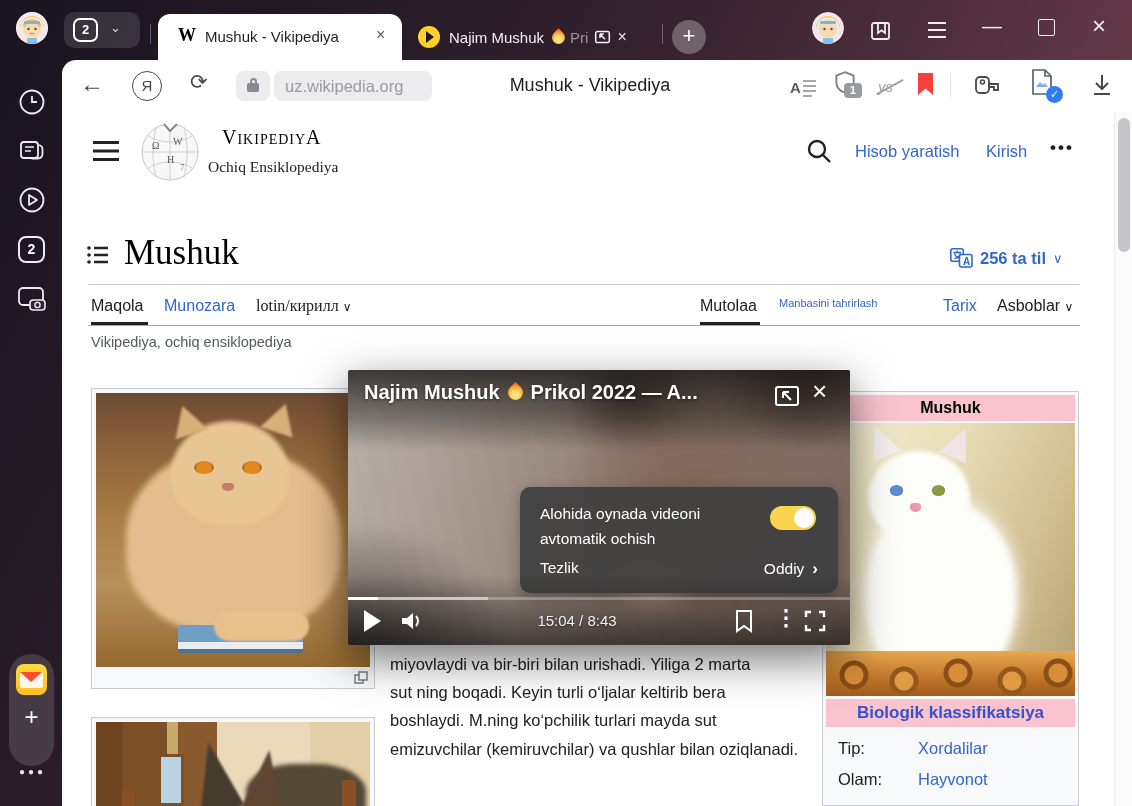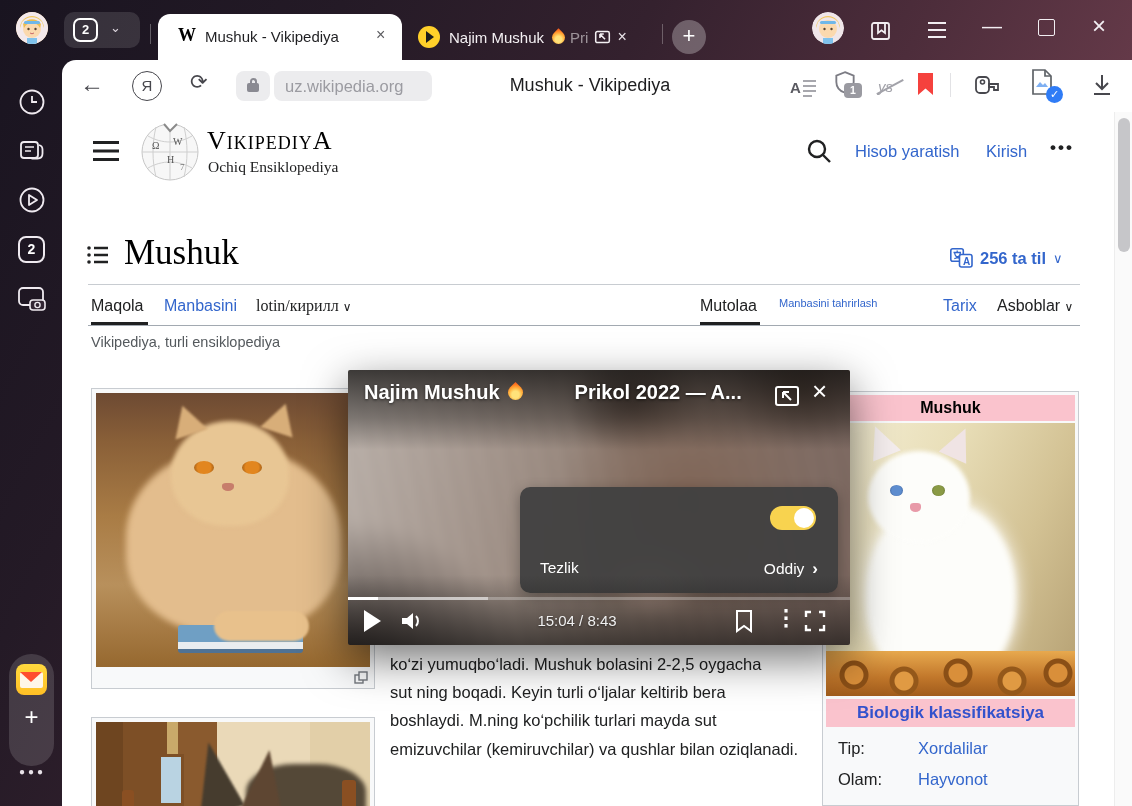--- a/index.html
+++ b/index.html
@@ -165,21 +165,21 @@
       <circle cx="30" cy="34" r="28" fill="#f7f7f7" stroke="#c6c6c6" stroke-width="1"></circle>
       <path d="M2 34h56 M30 6v56 M8 18c14 8 30 8 44 0 M8 50c14-8 30-8 44 0 M16 9c-4 16-4 34 0 50 M44 9c4 16 4 34 0 50" stroke="#cfcfcf" stroke-width="1" fill="none"></path>
       <path d="M22 4l8 10 9-9-4-3z" fill="#fff"></path>
       <path d="M24 6l6 7 7-7" fill="none" stroke="#8a8a8a" stroke-width="2"></path>
       <text x="12" y="31" font-size="10" fill="#555" font-family="Liberation Serif, serif">Ω</text>
       <text x="33" y="27" font-size="10" fill="#555" font-family="Liberation Serif, serif">W</text>
       <text x="27" y="45" font-size="10" fill="#555" font-family="Liberation Serif, serif">H</text>
       <text x="40" y="52" font-size="9" fill="#777" font-family="Liberation Serif, serif">7</text>
     </svg>
   </div>
-  <div class="abs serif" style="left:207px;top:126px;font-size:26px;color:#000;font-variant:small-caps;letter-spacing:1px;">VikipediyA</div>
+  <div class="abs serif" style="left:222px;top:126px;font-size:20px;color:#000;font-variant:small-caps;letter-spacing:1px;">VikipediyA</div>
   <div class="abs serif" style="left:208px;top:158px;font-size:15.5px;color:#202122;">Ochiq Ensiklopediya</div>
 
   <svg class="abs" style="left:806px;top:138px;" width="26" height="26" viewBox="0 0 26 26">
     <circle cx="11" cy="11" r="8" fill="none" stroke="#202122" stroke-width="2.4"></circle>
     <path d="M17 17l7 7" stroke="#202122" stroke-width="2.4"></path>
   </svg>
   <div class="abs wlink" style="left:855px;top:142px;font-size:16.5px;">Hisob yaratish</div>
   <div class="abs wlink" style="left:986px;top:142px;font-size:16.5px;">Kirish</div>
   <div class="abs" style="left:1050px;top:138px;font-size:17px;font-weight:bold;color:#202122;letter-spacing:2px;">•••</div>
 
@@ -199,31 +199,31 @@
       <text x="13" y="16.6" font-size="10" font-weight="bold" fill="#3366cc" font-family="Liberation Sans, sans-serif">A</text>
     </svg>
     <span style="font-size:16.5px;font-weight:bold;color:#3366cc;">256 ta til</span>
     <span style="font-size:13px;color:#3366cc;">∨</span>
   </div>
 
   <div class="abs" style="left:88px;top:284px;width:992px;height:1px;background:#c8ccd1;"></div>
 
   <div class="abs" style="left:91px;top:297px;font-size:16px;color:#202122;">Maqola</div>
   <div class="tabu" style="left:91px;top:322px;width:57px;"></div>
-  <div class="abs wlink" style="left:164px;top:297px;font-size:16px;">Manbasini</div>
+  <div class="abs wlink" style="left:164px;top:297px;font-size:16px;">Munozara</div>
   <div class="abs" style="left:256px;top:297px;font-size:16px;color:#202122;font-family:Liberation Serif, serif;"><span>lotin/кирилл</span> <span style="font-size:12px;">∨</span></div>
 
   <div class="abs" style="left:700px;top:297px;font-size:16px;color:#202122;">Mutolaa</div>
   <div class="tabu" style="left:700px;top:322px;width:60px;"></div>
   <div class="abs wlink" style="left:779px;top:297px;font-size:11px;">Manbasini tahrirlash</div>
   <div class="abs wlink" style="left:943px;top:297px;font-size:16px;">Tarix</div>
   <div class="abs" style="left:997px;top:297px;font-size:16px;color:#202122;"><span>Asboblar</span> <span style="font-size:12px;">∨</span></div>
   <div class="abs" style="left:88px;top:325px;width:992px;height:1px;background:#a2a9b1;"></div>
 
-  <div class="abs" style="left:91px;top:334px;font-size:14.5px;color:#54595d;">Vikipediya, turli ensiklopediya</div>
+  <div class="abs" style="left:91px;top:334px;font-size:14.5px;color:#54595d;">Vikipediya, ochiq ensiklopediya</div>
 
   <div class="abs thumb" style="left:91px;top:388px;width:284px;height:301px;">
     <div class="abs" style="left:4px;top:4px;width:274px;height:274px;overflow:hidden;background:linear-gradient(180deg,#6d4a33 0%,#8a6038 18%,#a97c45 45%,#b8905c 70%,#96682f 100%);">
       <div class="abs" style="left:30px;top:55px;width:215px;height:185px;background:#e3bd8d;border-radius:48% 48% 42% 42%;filter:blur(3px);"></div>
       <div class="abs" style="left:75px;top:28px;width:118px;height:105px;background:#e8c694;border-radius:50% 50% 46% 46%;filter:blur(2px);"></div>
       <div class="abs" style="left:74px;top:12px;width:0;height:0;border-left:17px solid transparent;border-right:17px solid transparent;border-bottom:30px solid #d8ae79;transform:rotate(-18deg);filter:blur(1px);"></div>
       <div class="abs" style="left:168px;top:10px;width:0;height:0;border-left:17px solid transparent;border-right:17px solid transparent;border-bottom:30px solid #d8ae79;transform:rotate(18deg);filter:blur(1px);"></div>
       <div class="abs" style="left:98px;top:68px;width:20px;height:13px;background:radial-gradient(circle,#e2861f 55%,#8a4d10 100%);border-radius:50%;"></div>
       <div class="abs" style="left:146px;top:68px;width:20px;height:13px;background:radial-gradient(circle,#e2861f 55%,#8a4d10 100%);border-radius:50%;"></div>
       <div class="abs" style="left:126px;top:90px;width:12px;height:8px;background:#c77d6b;border-radius:40% 40% 60% 60%;"></div>
@@ -241,21 +241,21 @@
       <div class="abs" style="left:62px;top:32px;width:26px;height:52px;background:#b9d3e2;border:3px solid #7d4f26;"></div>
       <div class="abs" style="left:95px;top:20px;width:0;height:0;border-left:26px solid transparent;border-right:20px solid transparent;border-bottom:70px solid #463c2e;transform:rotate(-14deg);filter:blur(1px);"></div>
       <div class="abs" style="left:150px;top:42px;width:120px;height:70px;background:#544837;filter:blur(2px);border-radius:40% 40% 0 0;"></div>
       <div class="abs" style="left:150px;top:28px;width:0;height:0;border-left:18px solid transparent;border-right:24px solid transparent;border-bottom:62px solid #5e4632;transform:rotate(10deg);filter:blur(1px);"></div>
       <div class="abs" style="left:246px;top:58px;width:14px;height:52px;background:#8a4f22;border-radius:3px;"></div>
       <div class="abs" style="left:26px;top:68px;width:12px;height:42px;background:#8a4f22;border-radius:3px;"></div>
     </div>
   </div>
 
   <div class="abs" style="left:390px;top:650px;width:430px;">
-    <div class="bodyline">koʻzi yumuqboʻladi. Mushuk bolasini 2-2,5 oygacha</div>
+    <div class="bodyline">miyovlaydi va bir-biri bilan urishadi. Yiliga 2 marta</div>
     <div class="bodyline">sut ning boqadi. Keyin turli oʻljalar keltirib bera</div>
     <div class="bodyline">boshlaydi. M.ning koʻpchilik turlari mayda sut</div>
     <div class="bodyline">emizuvchilar (kemiruvchilar) va qushlar bilan oziqlanadi.</div>
   </div>
 
   <div class="abs" style="left:822px;top:391px;width:257px;height:415px;background:#f8f9fa;border:1px solid #c8ccd1;padding:3px;">
     <div class="pinkbar" style="height:26px;line-height:26px;font-size:16px;color:#000;">Mushuk</div>
     <div style="position:relative;margin-top:2px;height:273px;overflow:hidden;background:linear-gradient(115deg,#f4eed6 0%,#e9dfb9 35%,#d3c294 68%,#b49f72 100%);">
       <div class="abs" style="left:40px;top:78px;width:150px;height:190px;background:#fdfdfa;border-radius:48%;filter:blur(3px);box-shadow:0 0 18px #fff;"></div>
       <div class="abs" style="left:42px;top:28px;width:102px;height:92px;background:#fdfdfa;border-radius:50%;filter:blur(2px);"></div>
@@ -287,29 +287,30 @@
     <div class="abs" style="left:3px;top:6px;width:12px;height:134px;background:#c6c6c9;border-radius:6px;"></div>
   </div>
 
   <div id="player">
     <div id="vart"></div>
     <div class="abs" style="left:0;top:0;width:502px;height:80px;background:linear-gradient(180deg,rgba(12,12,12,0.72) 0%,rgba(12,12,12,0.35) 60%,rgba(12,12,12,0) 100%);"></div>
 
     <div class="abs" style="left:16px;top:11px;display:flex;align-items:center;gap:8px;">
       <span style="font-size:20px;font-weight:bold;color:#fff;text-shadow:0 1px 3px rgba(0,0,0,.6);white-space:nowrap;">Najim Mushuk</span>
       <span class="flame" style="width:15px;height:15px;"></span>
-      <span style="font-size:20px;font-weight:bold;color:#fff;text-shadow:0 1px 3px rgba(0,0,0,.6);white-space:nowrap;margin-left:44px;">Prikol 2022 — A...</span>
+      <span style="font-size:20px;font-weight:bold;color:#fff;text-shadow:0 1px 3px rgba(0,0,0,.6);white-space:nowrap;">Prikol 2022 — A...</span>
     </div>
     <svg class="abs" style="left:426px;top:13px;" width="26" height="26" viewBox="0 0 26 26">
       <rect x="2" y="4" width="22" height="18" rx="2" fill="none" stroke="#fff" stroke-width="2"></rect>
       <path d="M17 17 L9 9 M9 9h6 M9 9v6" stroke="#fff" stroke-width="2" fill="none"></path>
     </svg>
     <div class="abs" style="left:464px;top:6px;font-size:26px;color:#fff;">×</div>
 
     <div class="abs" style="left:172px;top:117px;width:318px;height:106px;background:rgba(64,64,64,0.94);border-radius:10px;box-shadow:0 4px 14px rgba(0,0,0,.3);">
+      <div class="ptxt" style="position:absolute;left:20px;top:14px;width:215px;line-height:25px;">Alohida oynada videoni avtomatik ochish</div>
       <div class="toggle abs" style="left:250px;top:19px;">
           <span class="knob"></span>
         </div>
       <div class="ptxt abs" style="left:20px;top:72px;">Tezlik</div>
       <div class="abs" style="right:20px;top:72px;display:flex;align-items:center;gap:8px;">
         <span class="ptxt">Oddiy</span>
         <span style="color:#fff;font-size:17px;font-weight:bold;">›</span>
       </div>
     </div>
 

